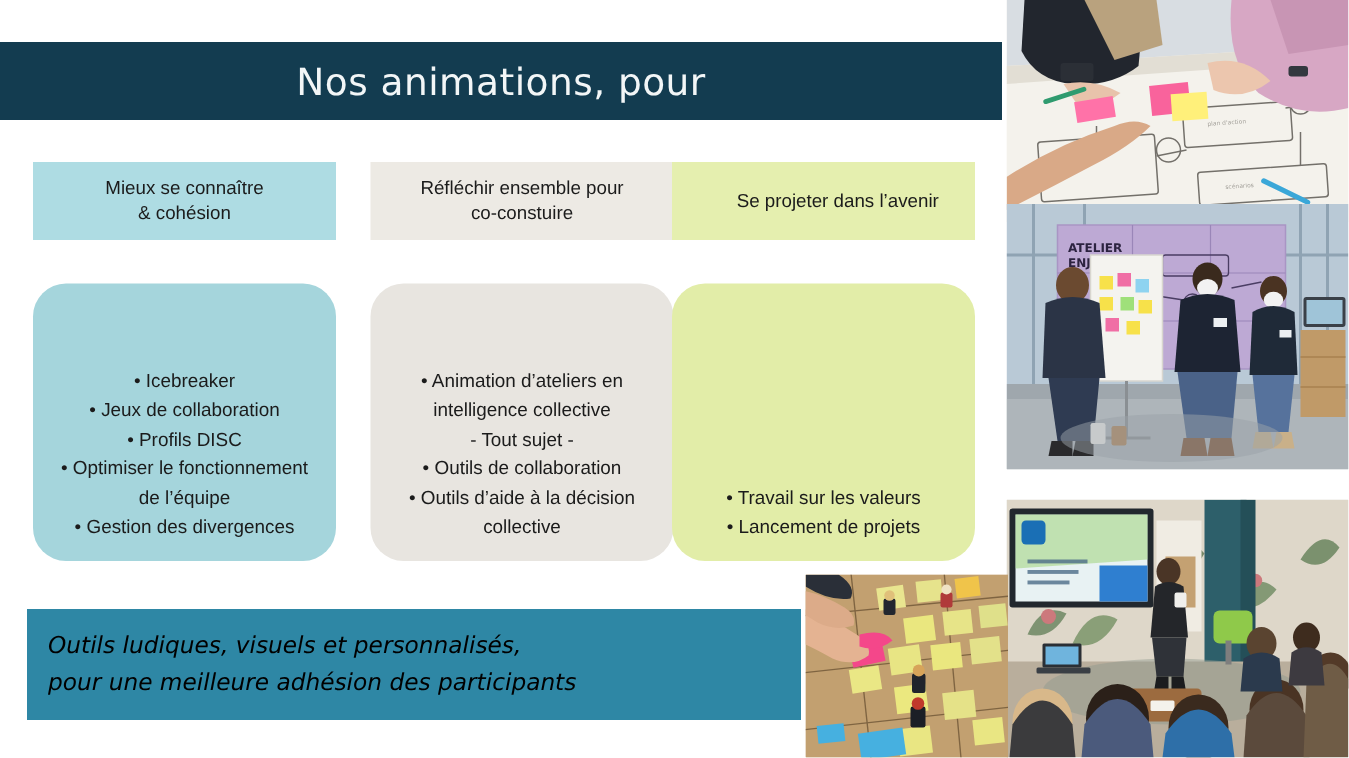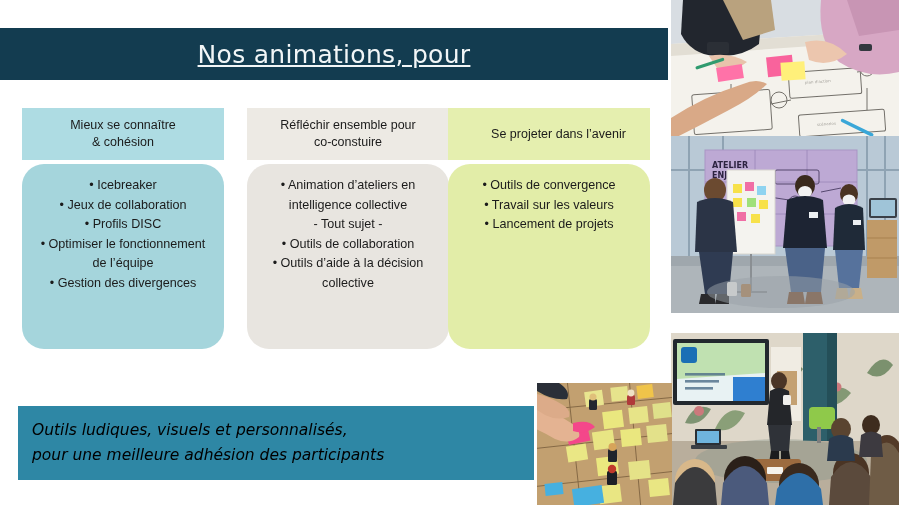--- a/index.html
+++ b/index.html
@@ -12,39 +12,38 @@
   .slide{position:absolute;inset:0;background:#fff;}
 
   
   .title-bar{
     position:absolute;left:0;top:28px;width:668px;height:52px;
     background:#133C50;display:flex;align-items:center;justify-content:center;
   }
   .title-bar .title{
     color:#f2f6f7;font-size:25px;font-weight:400;letter-spacing:.3px;
     font-family:"DejaVu Sans","Liberation Sans",sans-serif;
-    text-decoration:underline;
   }
 
   
   .columns{position:absolute;left:22px;top:108px;width:640px;height:255px;}
   .col{position:absolute;top:0;width:202px;}
   .col-1{left:0;border-radius:29px;}
   .col-2{left:213px;padding-left:12px;}
   .col-3{left:426px;}
 
   .col-head{
     height:52px;display:flex;align-items:center;justify-content:center;
     text-align:center;padding:0 8px;box-sizing:border-box;
     font-size:12.5px;line-height:1.35;color:#1b1b1b;
   }
   .col-body{
-    margin-top:4px;border-radius:22px;box-sizing:border-box;
+    margin-top:29px;border-radius:22px;box-sizing:border-box;
     padding:12px 10px;min-height:185px;
-    display:flex;align-items:flex-start;justify-content:center;
+    display:flex;align-items:flex-end;justify-content:center;
   }
   .col-body ul{margin:0;padding:0;list-style:none;width:100%;}
   .col-body li{
     text-align:center;font-size:12.6px;line-height:1.55;color:#1b1b1b;
   }
   .col-body li.nobullet{}
 
   
   .c-teal  .col-head{background:#AEDCE3;}
   .c-teal  .col-body{background:#A5D5DC;}
@@ -120,21 +119,20 @@
 
     <div class="col col-3 c-green">
       <div class="col-head">
         <span>
           <span>Se projeter dans l’avenir</span>
           <span></span>
         </span>
       </div>
       <div class="col-body">
         <ul>
-          <li>•  Outils de convergence</li>
           <li>•  Travail sur les valeurs</li>
           <li>•  Lancement de projets</li>
         </ul>
       </div>
     </div>
   </div>
 
   <div class="banner">
     <div class="line">Outils ludiques, visuels et personnalisés,</div>
     <div class="line">pour une meilleure adhésion des participants</div>

